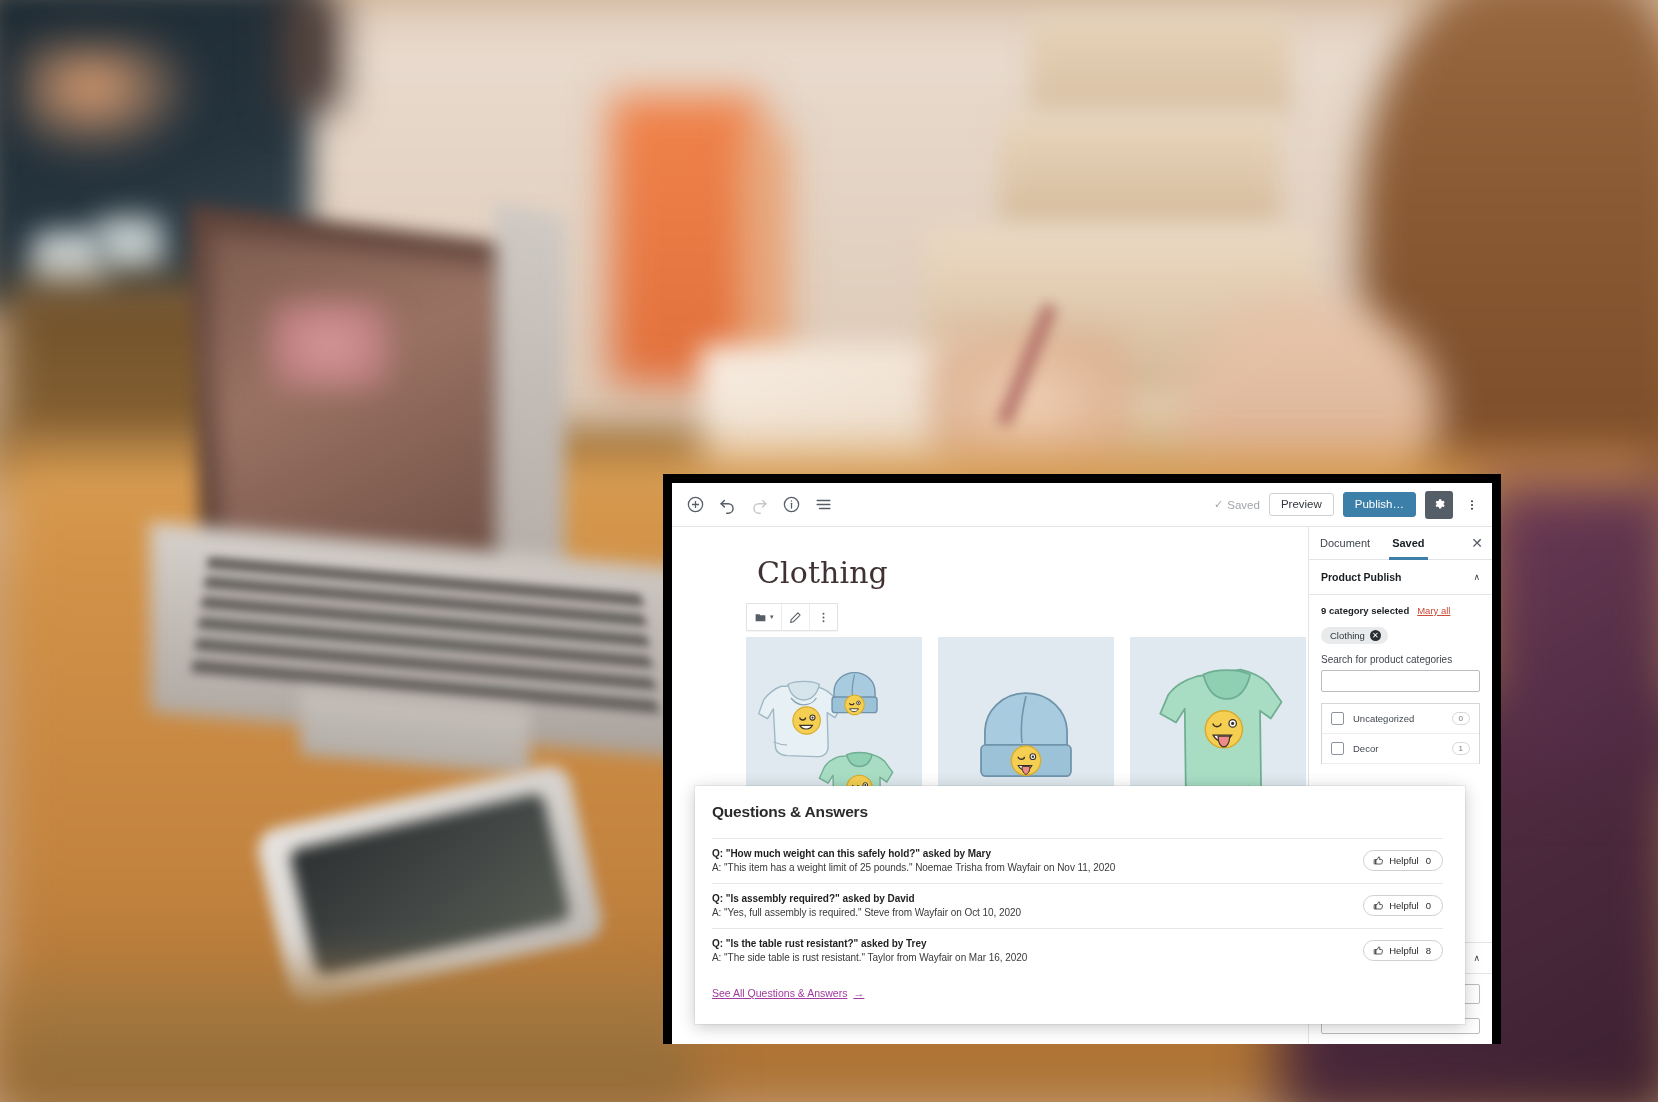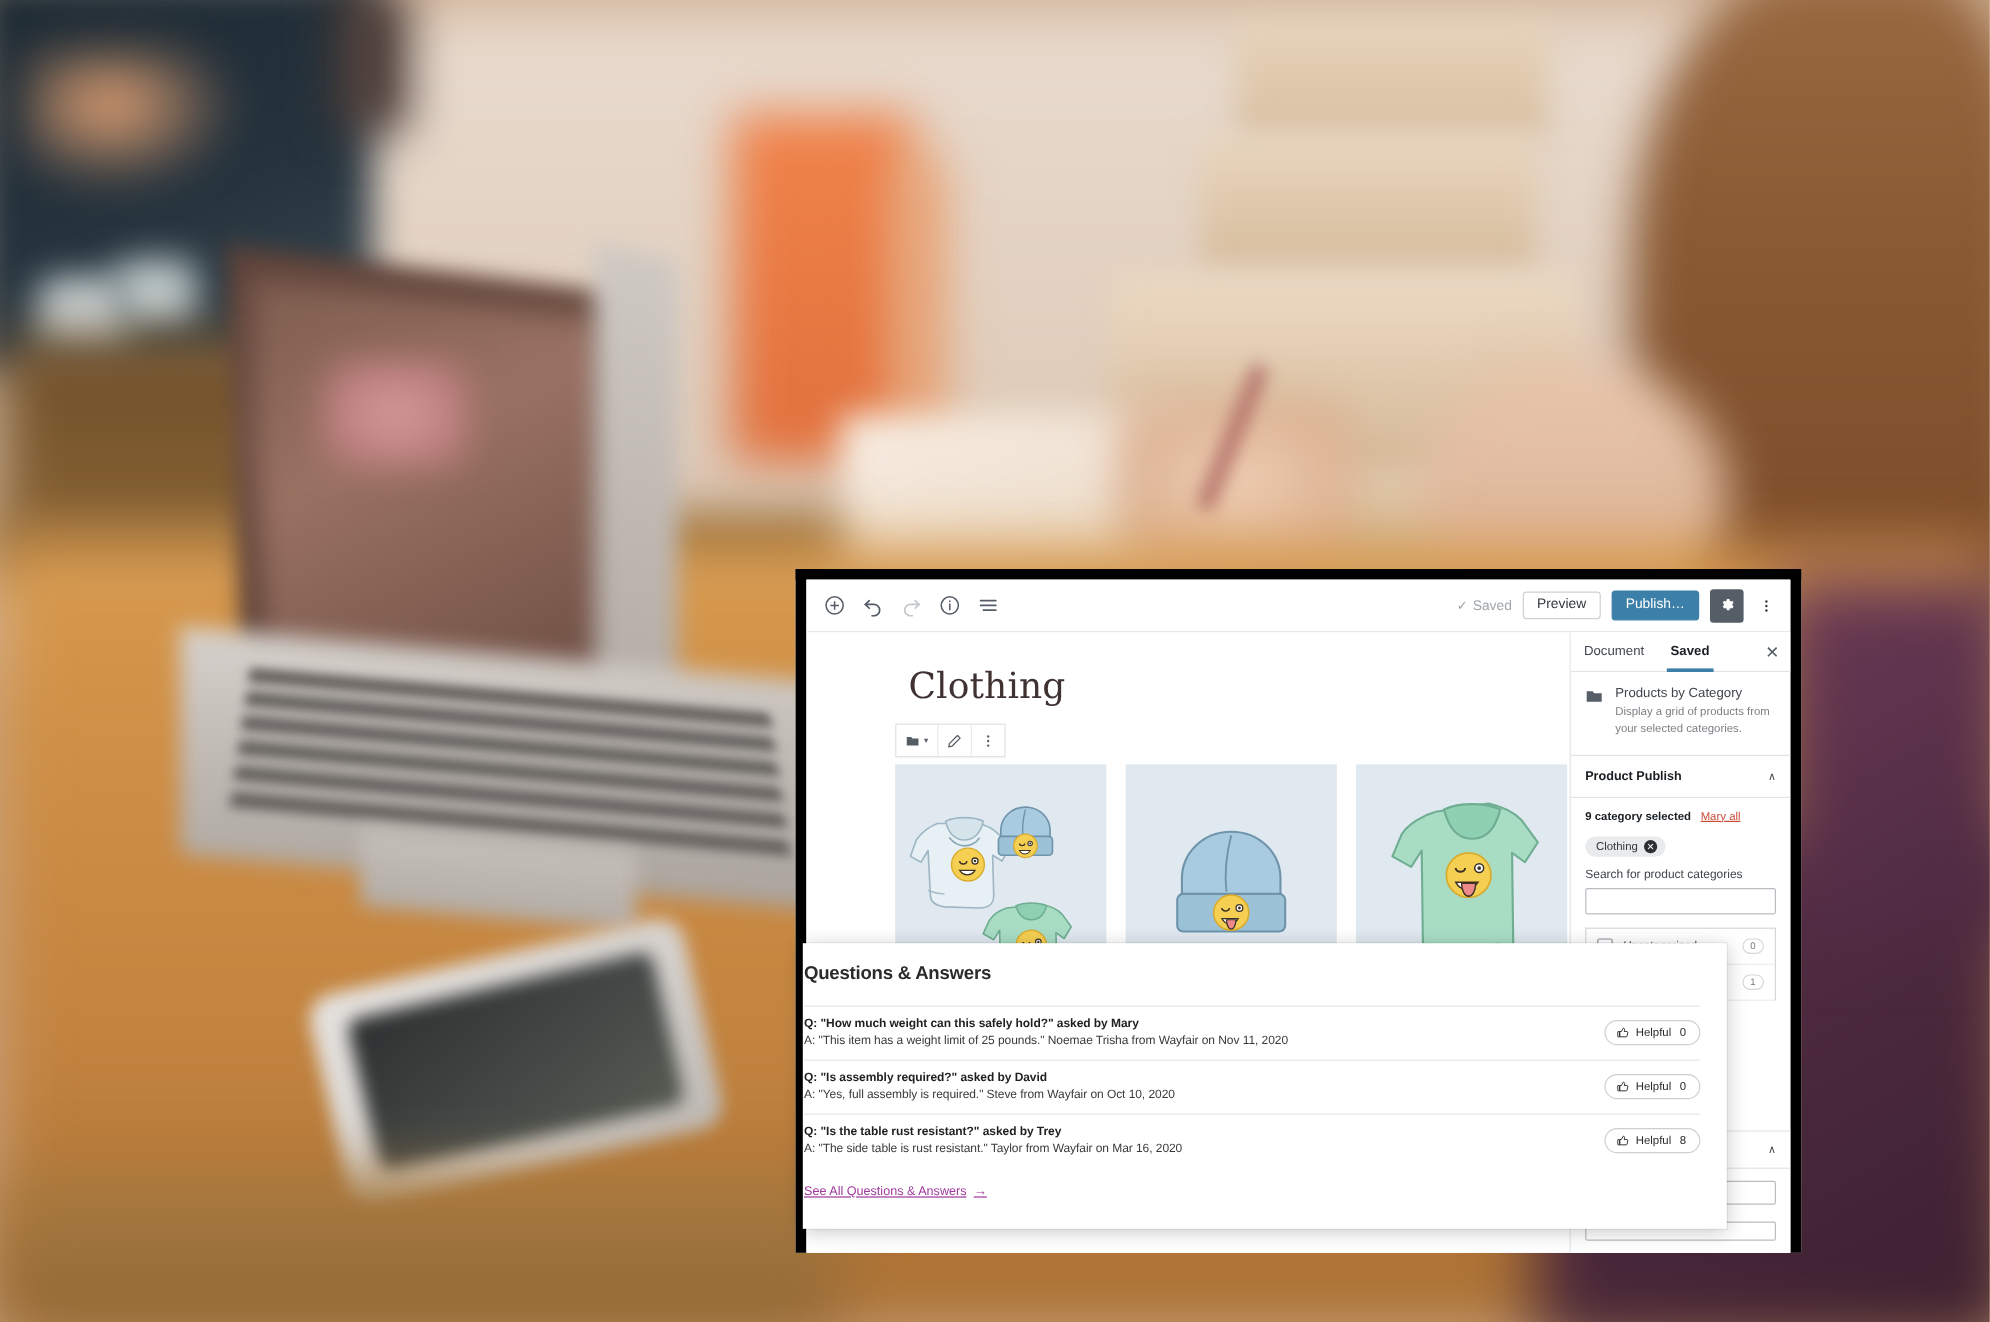--- a/index.html
+++ b/index.html
@@ -324,25 +324,25 @@
     height: 20px; border: 1px solid #b9bdc2; border-radius: 2px;
   }
   .sb-lower-field2 {
     margin: 14px 12px 10px 12px;
     height: 16px; border: 1px solid #b9bdc2; border-radius: 2px;
   }
 
   
   #qa-card {
     position: absolute;
-    left: 669px; top: 786px;
+    left: 695px; top: 786px;
     width: 770px; height: 238px;
     background: #fff;
     box-shadow: 0 3px 16px rgba(0,0,0,.22), 0 0 0 1px rgba(0,0,0,.05);
-    padding: 17px 22px 0 1px;
+    padding: 17px 22px 0 17px;
     font-family: "Liberation Sans", sans-serif;
   }
   .qa-title {
     font-size: 15.5px; font-weight: bold;
     color: #2b2b2b; letter-spacing: -.2px;
     margin-bottom: 17px;
   }
   .qa-item {
     display: flex; align-items: center;
     padding: 9px 0 10px 0;
@@ -573,31 +573,20 @@
       </div>
     </div>
 
     <div class="ed-sidebar">
       <div class="sb-tabs">
         <div class="sb-tab">Document</div>
         <div class="sb-tab active">Saved</div>
         <div class="sb-close">✕</div>
       </div>
 
-      <div class="sb-blockinfo">
-        <span class="sb-blockicon">
-          <svg viewBox="0 0 24 24" fill="currentColor">
-                <path d="M2 5h8l1.8 2.4H22V19H2z"></path>
-              </svg>
-        </span>
-        <div>
-          <div class="sb-blocktitle">Products by Category</div>
-          <div class="sb-blockdesc">Display a grid of products from your selected categories.</div>
-        </div>
-      </div>
 
       <div class="sb-panel-head">
         <span class="sb-panel-title">Product Publish</span>
         <span class="sb-panel-chev">∧</span>
       </div>
 
       <div class="sb-panel-body">
         <div class="sb-selrow">
           <span class="sb-selcount">9 category selected</span>
           <a class="sb-clearall">Mary all</a>

